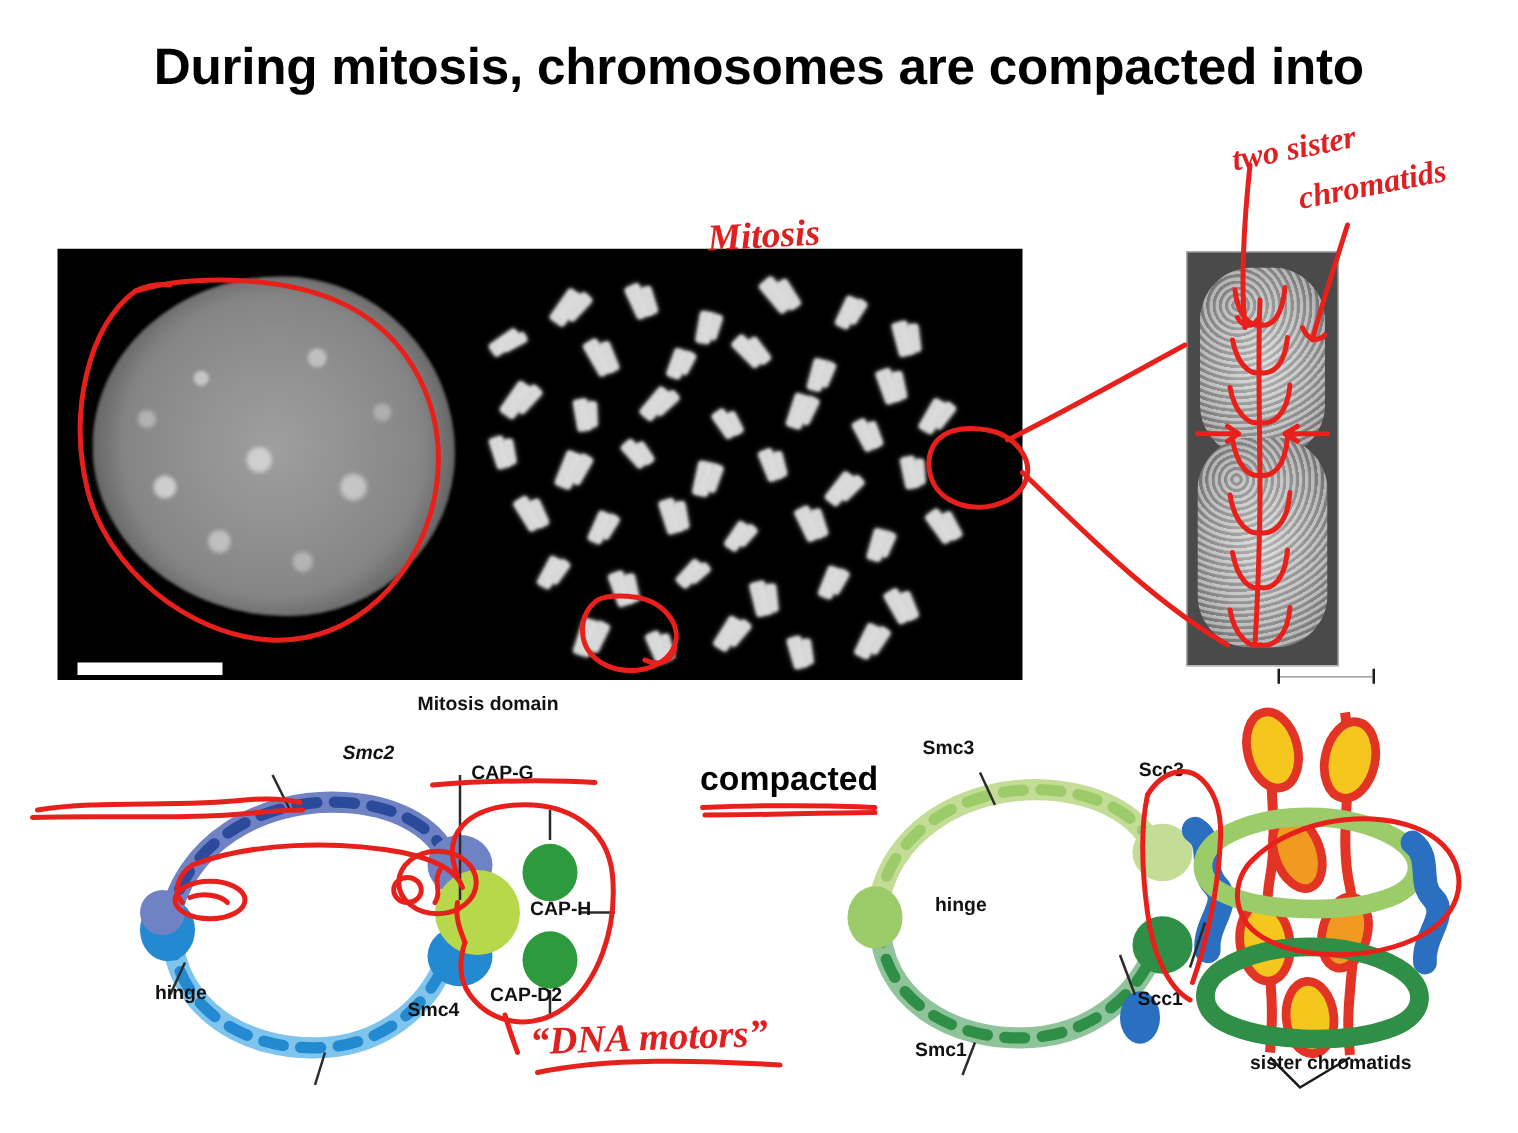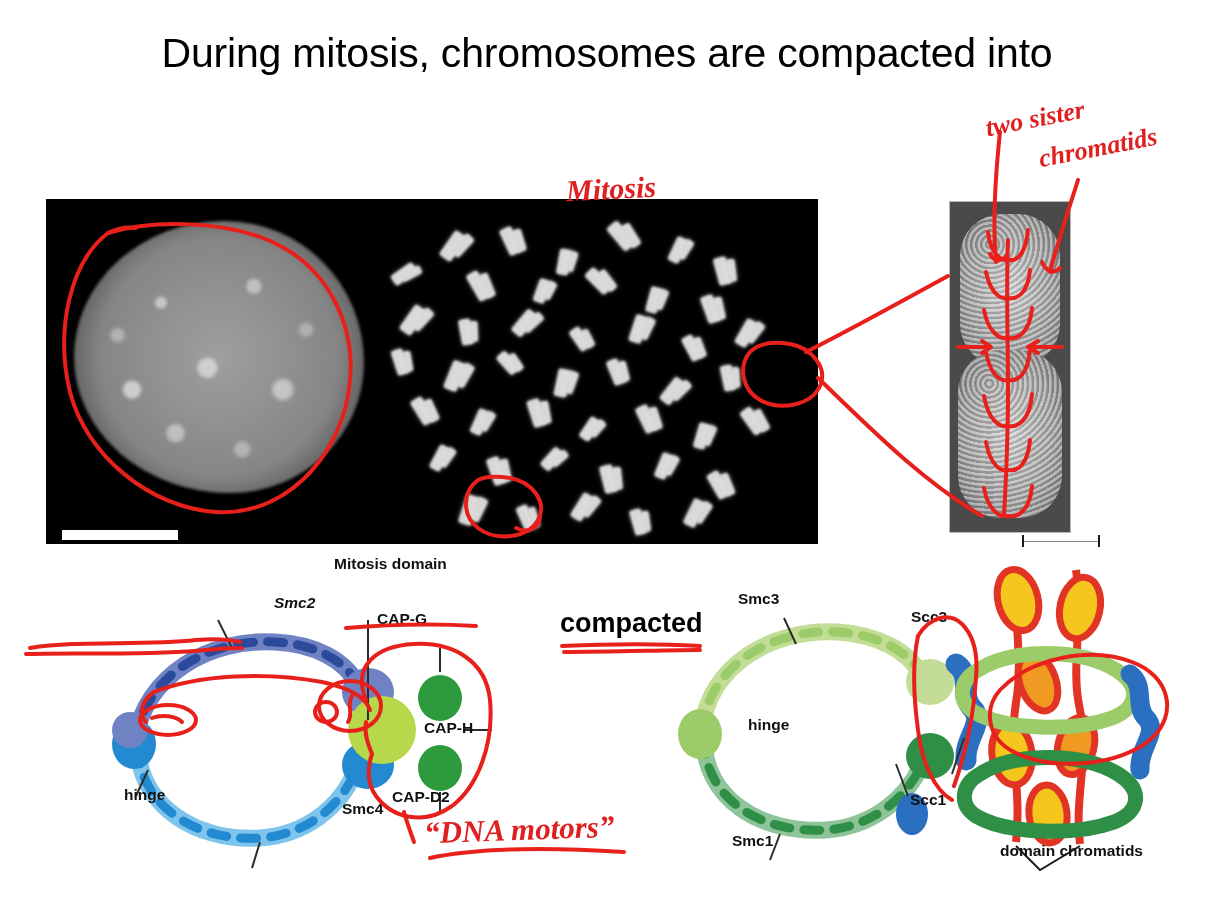--- a/index.html
+++ b/index.html
@@ -2,21 +2,21 @@
 <html><head>
 <meta charset="utf-8">
 <style>
   html,body{margin:0;padding:0;background:#fff;}
   body{width:1214px;height:906px;position:relative;overflow:hidden;
        font-family:"Liberation Sans",sans-serif;}
   .slide{position:absolute;inset:0;background:#ffffff;}
 
   
   .title{position:absolute;left:0;top:28px;width:1214px;text-align:center;
-         font-size:41px;line-height:51px;color:#000;font-weight:400;
+         font-size:41px;line-height:51px;color:#000;font-weight:700;
          letter-spacing:-.2px;}
   .title-l2{display:block;}
 
   
   .photo-strip{position:absolute;left:46px;top:199px;width:772px;height:345px;
                background:#000;overflow:hidden;}
   .nucleus{position:absolute;left:28px;top:22px;width:290px;height:272px;
            border-radius:52% 48% 46% 54%/50% 52% 48% 50%;
            background:
              radial-gradient(circle at 30% 30%, rgba(255,255,255,.55) 0 5px, transparent 7px),
@@ -211,21 +211,21 @@
       <line x1="160" y1="262" x2="152" y2="288" stroke="#2b2b2b" stroke-width="2"></line>
       <line x1="48" y1="190" x2="36" y2="216" stroke="#2b2b2b" stroke-width="2"></line>
     </svg>
 
     <div class="diag-label" style="left:274px;top:34px;font-style:italic;">Smc2</div>
     <div class="diag-label" style="left:334px;top:-5px;">Mitosis domain</div>
     <div class="diag-label" style="left:377px;top:50px;">CAP-G</div>
     <div class="diag-label" style="left:424px;top:159px;">CAP-H</div>
     <div class="diag-label" style="left:392px;top:228px;">CAP-D2</div>
     <div class="diag-label" style="left:124px;top:226px;">hinge</div>
-    <div class="diag-label" style="left:326px;top:240px;margin-left:16px;">Smc4</div>
+    <div class="diag-label" style="left:326px;top:240px;">Smc4</div>
 
     <div class="sect-label" style="left:560px;top:48px;">compacted</div>
 
     <svg width="560" height="320" style="position:absolute;left:660px;top:18px;">
 
       <g>
         <path d="M42,152 C48,88 112,50 178,54 C218,57 248,72 262,98" stroke="#c3dd96" stroke-width="17" fill="none" stroke-linecap="round"></path>
         <path d="M42,152 C48,88 112,50 178,54 C218,57 248,72 262,98" stroke="#9ccb6a" stroke-width="9" fill="none" stroke-linecap="round" stroke-dasharray="16 14"></path>
       </g>
 
@@ -262,21 +262,21 @@
       </g>
 
       <path d="M356,268 L380,292 L420,268" stroke="#1a1a1a" stroke-width="2" fill="none"></path>
     </svg>
 
     <div class="diag-label" style="left:738px;top:30px;">Smc3</div>
     <div class="diag-label" style="left:748px;top:156px;">hinge</div>
     <div class="diag-label" style="left:732px;top:272px;">Smc1</div>
     <div class="diag-label" style="left:910px;top:215px;margin-top:16px;">Scc1</div>
     <div class="diag-label" style="left:911px;top:48px;">Scc3</div>
-    <div class="diag-label" style="left:1000px;top:282px;">domain chromatids</div>
+    <div class="diag-label" style="left:1000px;top:282px;">sister chromatids</div>
   </div>
 
   <div class="ink">
     <svg width="1214" height="906" style="position:absolute;left:0;top:0;">
       <g fill="none" stroke="#e8201c" stroke-width="4" stroke-linecap="round" stroke-linejoin="round">
 
         <path d="M108,233 C70,262 55,330 70,392 C86,455 150,508 216,512 C284,516 336,460 348,396 C360,330 330,266 268,240 C220,220 150,220 108,233"></path>
         <path d="M108,233 C118,228 128,227 136,228"></path>
 
         <path d="M750,352 C738,366 742,390 760,400 C782,412 812,404 820,386 C828,368 812,348 790,344 C772,341 758,344 750,352 Z"></path>

